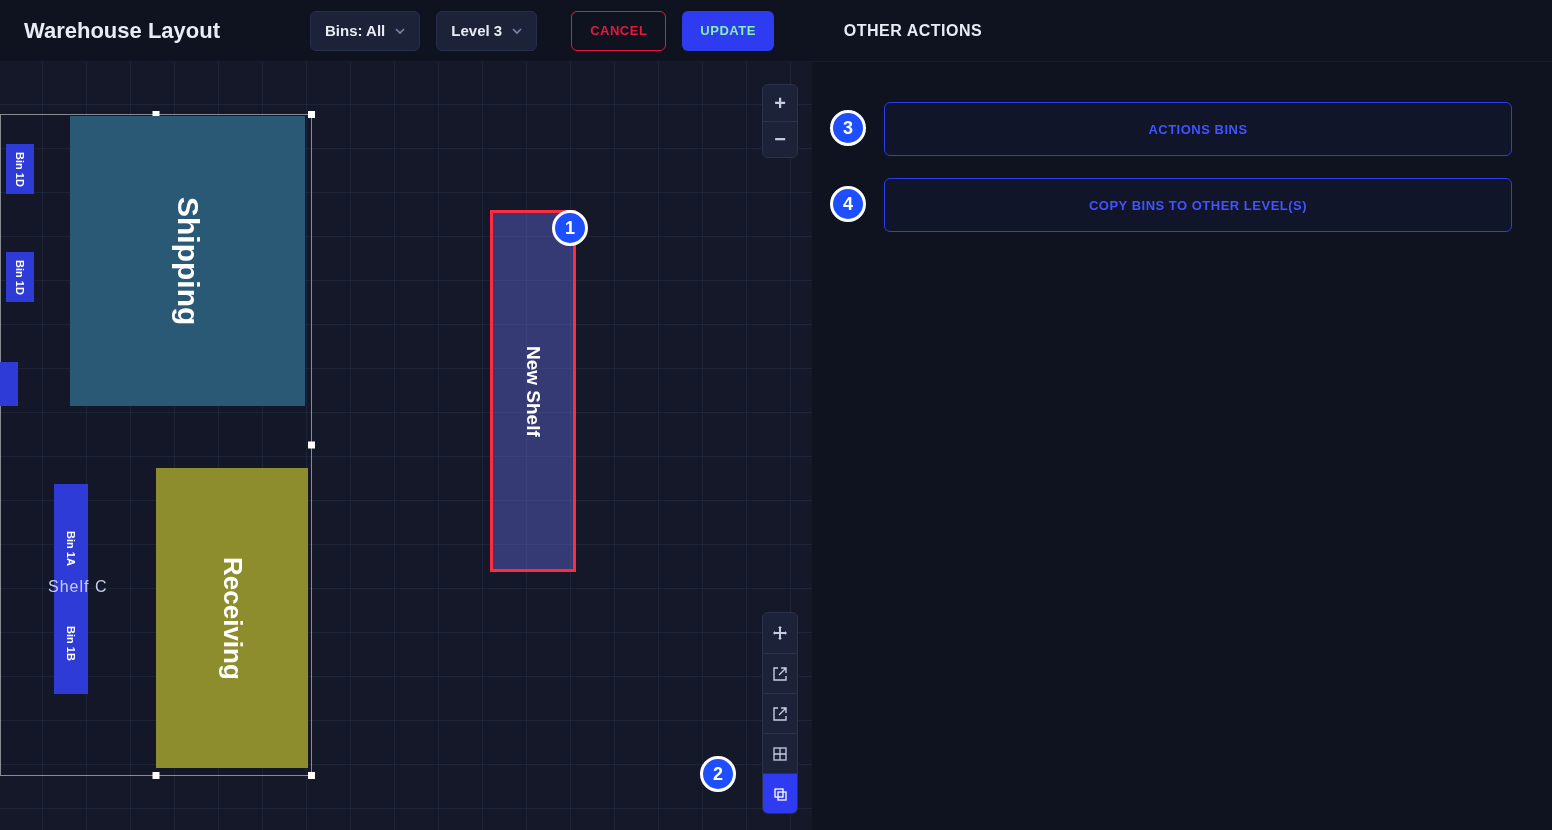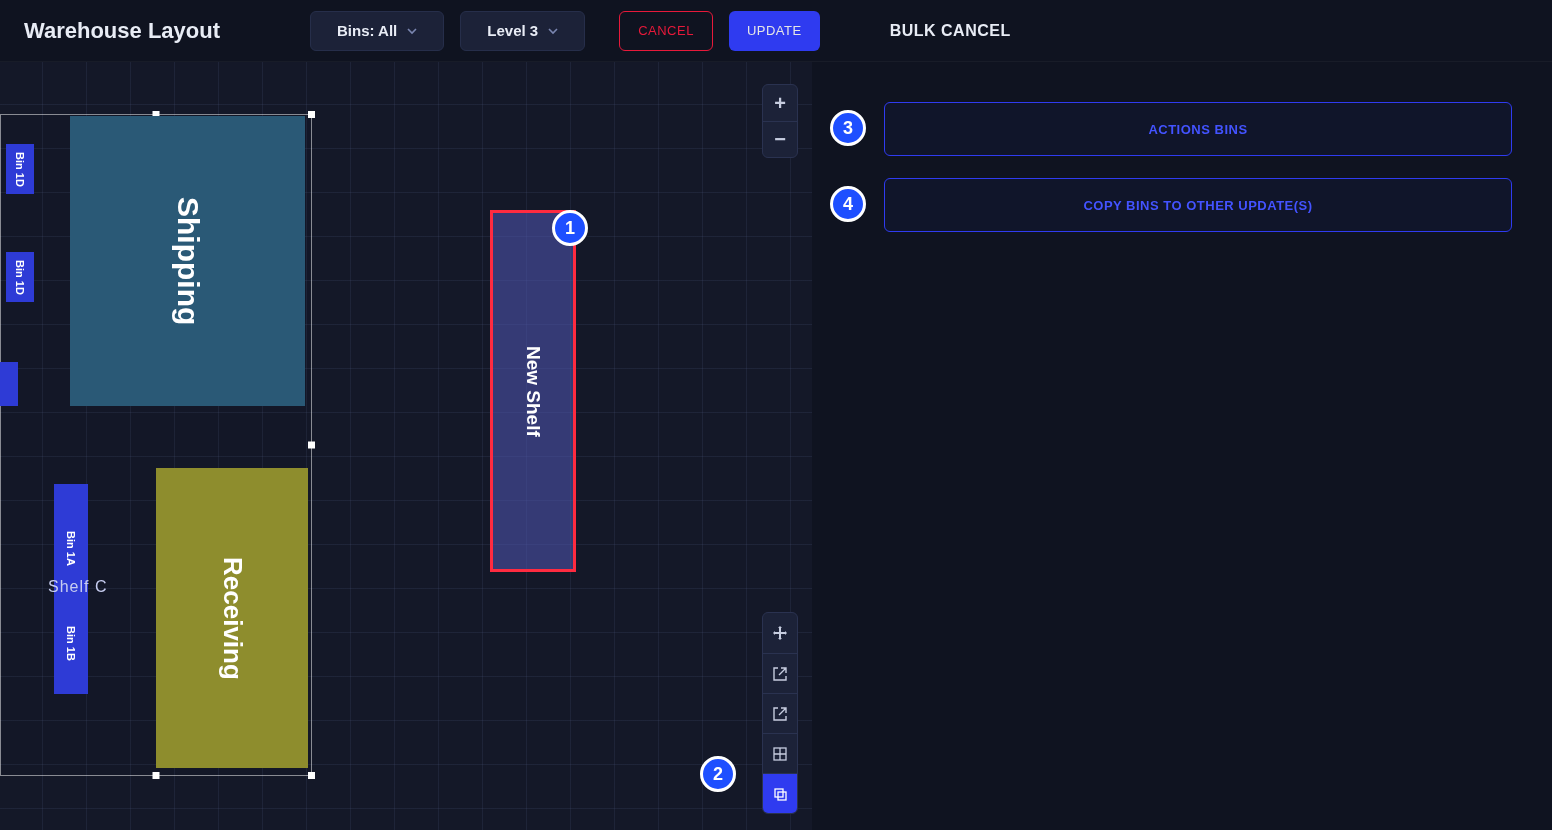--- a/index.html
+++ b/index.html
@@ -15,25 +15,25 @@
     --muted:#8a94b5;
     --callout:#1e4fff;
   }
   *{box-sizing:border-box;}
   html,body{margin:0;padding:0;width:1552px;height:830px;background:var(--bg-dark);color:var(--text);font-family:'Segoe UI',Arial,sans-serif;overflow:hidden;}
   .app{display:flex;flex-direction:column;width:100%;height:100%;}
   
   .header{height:62px;display:flex;align-items:center;padding:0 24px;background:var(--bg-dark);border-bottom:1px solid rgba(255,255,255,.04);}
   .title{font-size:22px;font-weight:800;}
   .spacer-1{flex:0 0 auto;width:90px;}
-  .select{display:flex;align-items:center;gap:10px;background:#1c2238;border:1px solid #262e4a;border-radius:6px;padding:0 26px;height:40px;margin-right:16px;font-weight:600;font-size:15px;cursor:pointer;}
+  .select{display:flex;align-items:center;gap:10px;background:#1c2238;border:1px solid #262e4a;border-radius:6px;padding:0 14px;height:40px;margin-right:16px;font-weight:600;font-size:15px;cursor:pointer;}
   .chev{width:10px;height:10px;}
-  .btn{height:40px;padding:0 18px;border-radius:6px;display:flex;align-items:center;font-weight:400;font-size:13px;letter-spacing:.5px;cursor:pointer;}
+  .btn{height:40px;padding:0 18px;border-radius:6px;display:flex;align-items:center;font-weight:700;font-size:13px;letter-spacing:.5px;cursor:pointer;}
   .btn-cancel{border:1px solid var(--red);color:var(--red);background:transparent;margin-right:16px;}
-  .btn-update{background:var(--accent);color:#e5e5e5;}
+  .btn-update{background:var(--accent);color:#86efac;}
   .side-title{font-size:16px;font-weight:800;letter-spacing:.5px;margin-left:70px;}
   
   .body{display:flex;flex:1;min-height:0;}
   .canvas-wrap{position:relative;width:812px;background:var(--bg);border-right:0;overflow:hidden;}
   .grid{position:absolute;inset:0;background-image:
     linear-gradient(rgba(80,90,130,.18) 1px,transparent 1px),
     linear-gradient(90deg,rgba(80,90,130,.18) 1px,transparent 1px);
     background-size:44px 44px;background-position:-2px -2px;}
   .room{position:absolute;left:0;top:52px;width:312px;height:662px;border:1px solid rgba(255,255,255,.5);background:rgba(0,0,0,.02);}
   .room .handle{position:absolute;width:7px;height:7px;background:#fff;}
@@ -88,21 +88,21 @@
           <path d="M1 1l4 4 4-4" fill="none" stroke="#7a86b0" stroke-width="1.6"></path>
         </svg>
     </div>
     <div style="width:18px"></div>
     <div class="btn btn-cancel">
       <span>CANCEL</span>
     </div>
     <div class="btn btn-update">
       <span>UPDATE</span>
     </div>
-    <div class="side-title">BULK CANCEL</div>
+    <div class="side-title">OTHER ACTIONS</div>
   </div>
 
   <div class="body">
     <div class="canvas-wrap">
       <div class="grid"></div>
 
       <div class="room">
         <div class="handle h-tm"></div>
         <div class="handle h-tr"></div>
         <div class="handle h-rm"></div>
@@ -189,21 +189,21 @@
       <div style="position:relative">
         <div class="action">
           <span>ACTIONS BINS</span>
         </div>
         <div class="callout" style="left:-54px;top:8px">
             <span>3</span>
           </div>
       </div>
       <div style="position:relative">
         <div class="action">
-          <span>COPY BINS TO OTHER UPDATE(S)</span>
+          <span>COPY BINS TO OTHER LEVEL(S)</span>
         </div>
         <div class="callout" style="left:-54px;top:8px">
             <span>4</span>
           </div>
       </div>
     </div>
   </div>
 </div>
 
 </body></html>

